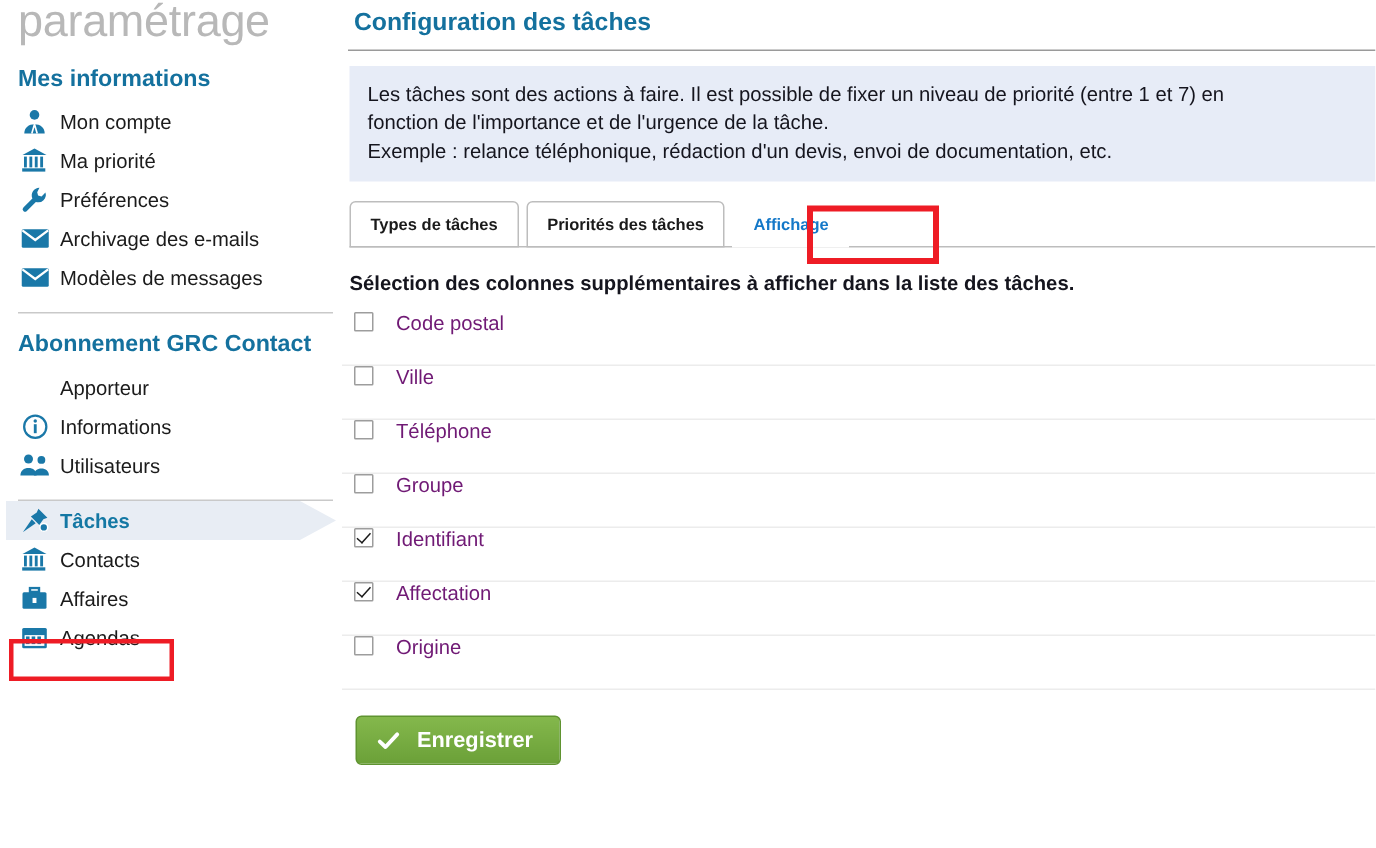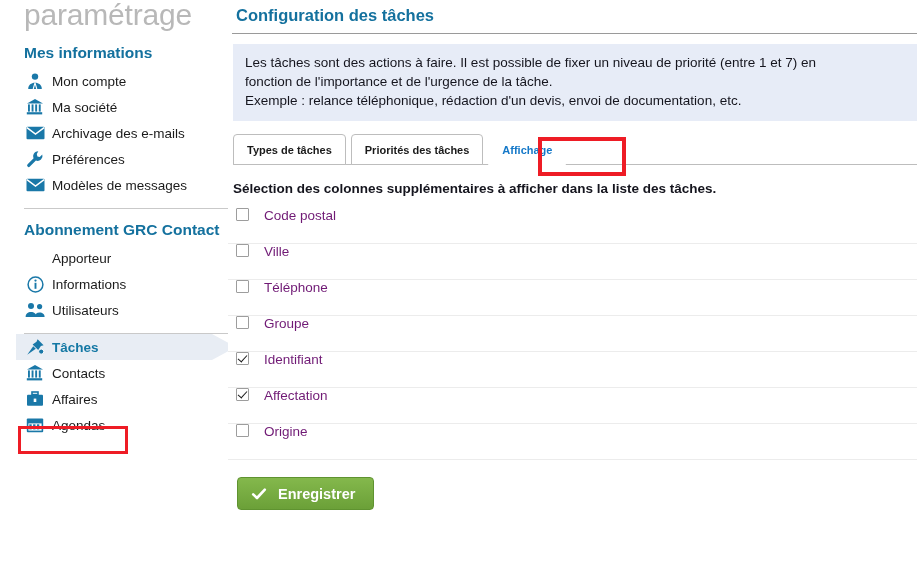--- a/index.html
+++ b/index.html
@@ -9,21 +9,21 @@
     width: 917px; height: 565px;
     background: #ffffff;
     font-family: "Liberation Sans", "DejaVu Sans", sans-serif;
     color: #1b1b1b;
     overflow: hidden;
   }
   #app { position: relative; width: 917px; height: 565px; }
 
   
   #sidebar {
-    position: absolute; left: 16px; top: 0;
+    position: absolute; left: 4px; top: 0;
     width: 228px; height: 565px;
     background: #ffffff;
   }
   .brand {
     font-size: 30px;
     color: #b8b8b8;
     font-weight: 400;
     letter-spacing: -0.2px;
     padding: 0 0 0 8px;
     line-height: 34px;
@@ -245,38 +245,38 @@
           <span class="ico">
             <svg width="18" height="18" viewBox="0 0 18 18">
               <path d="M9 1 L17 5.4 H1 Z" fill="#1a78a8"></path>
               <rect x="2" y="6.4" width="1.9" height="7.2" fill="#1a78a8"></rect>
               <rect x="5.6" y="6.4" width="1.9" height="7.2" fill="#1a78a8"></rect>
               <rect x="9.2" y="6.4" width="1.9" height="7.2" fill="#1a78a8"></rect>
               <rect x="12.8" y="6.4" width="1.9" height="7.2" fill="#1a78a8"></rect>
               <rect x="0.8" y="14.2" width="15.4" height="2.2" fill="#1a78a8"></rect>
             </svg>
           </span>
-          <span class="lbl">Ma société</span>
+          <span class="lbl">Ma priorité</span>
+        </div>
+        <div class="side-item">
+          <span class="ico">
+            <svg width="18" height="18" viewBox="0 0 18 18">
+              <path d="M12.3 1.2a5 5 0 0 0-4.7 7.1L1.6 14.3a1.6 1.6 0 0 0 2.3 2.3l6-6a5 5 0 0 0 6.4-6.2l-2.6 2.6-2.3-.6-.6-2.3z" fill="#1a78a8"></path>
+            </svg>
+          </span>
+          <span class="lbl">Préférences</span>
         </div>
         <div class="side-item">
           <span class="ico">
             <svg width="19" height="14" viewBox="0 0 19 14">
               <rect x="0.5" y="0.8" width="18" height="12.4" rx="1" fill="#1a78a8"></rect>
               <path d="M0.9 1.6 L9.5 8 L18.1 1.6" fill="none" stroke="#ffffff" stroke-width="1.5"></path>
             </svg>
           </span>
           <span class="lbl">Archivage des e-mails</span>
-        </div>
-        <div class="side-item">
-          <span class="ico">
-            <svg width="18" height="18" viewBox="0 0 18 18">
-              <path d="M12.3 1.2a5 5 0 0 0-4.7 7.1L1.6 14.3a1.6 1.6 0 0 0 2.3 2.3l6-6a5 5 0 0 0 6.4-6.2l-2.6 2.6-2.3-.6-.6-2.3z" fill="#1a78a8"></path>
-            </svg>
-          </span>
-          <span class="lbl">Préférences</span>
         </div>
         <div class="side-item">
           <span class="ico">
             <svg width="19" height="14" viewBox="0 0 19 14">
               <rect x="0.5" y="0.8" width="18" height="12.4" rx="1" fill="#1a78a8"></rect>
               <path d="M0.9 1.6 L9.5 8 L18.1 1.6" fill="none" stroke="#ffffff" stroke-width="1.5"></path>
             </svg>
           </span>
           <span class="lbl">Modèles de messages</span>
         </div>

